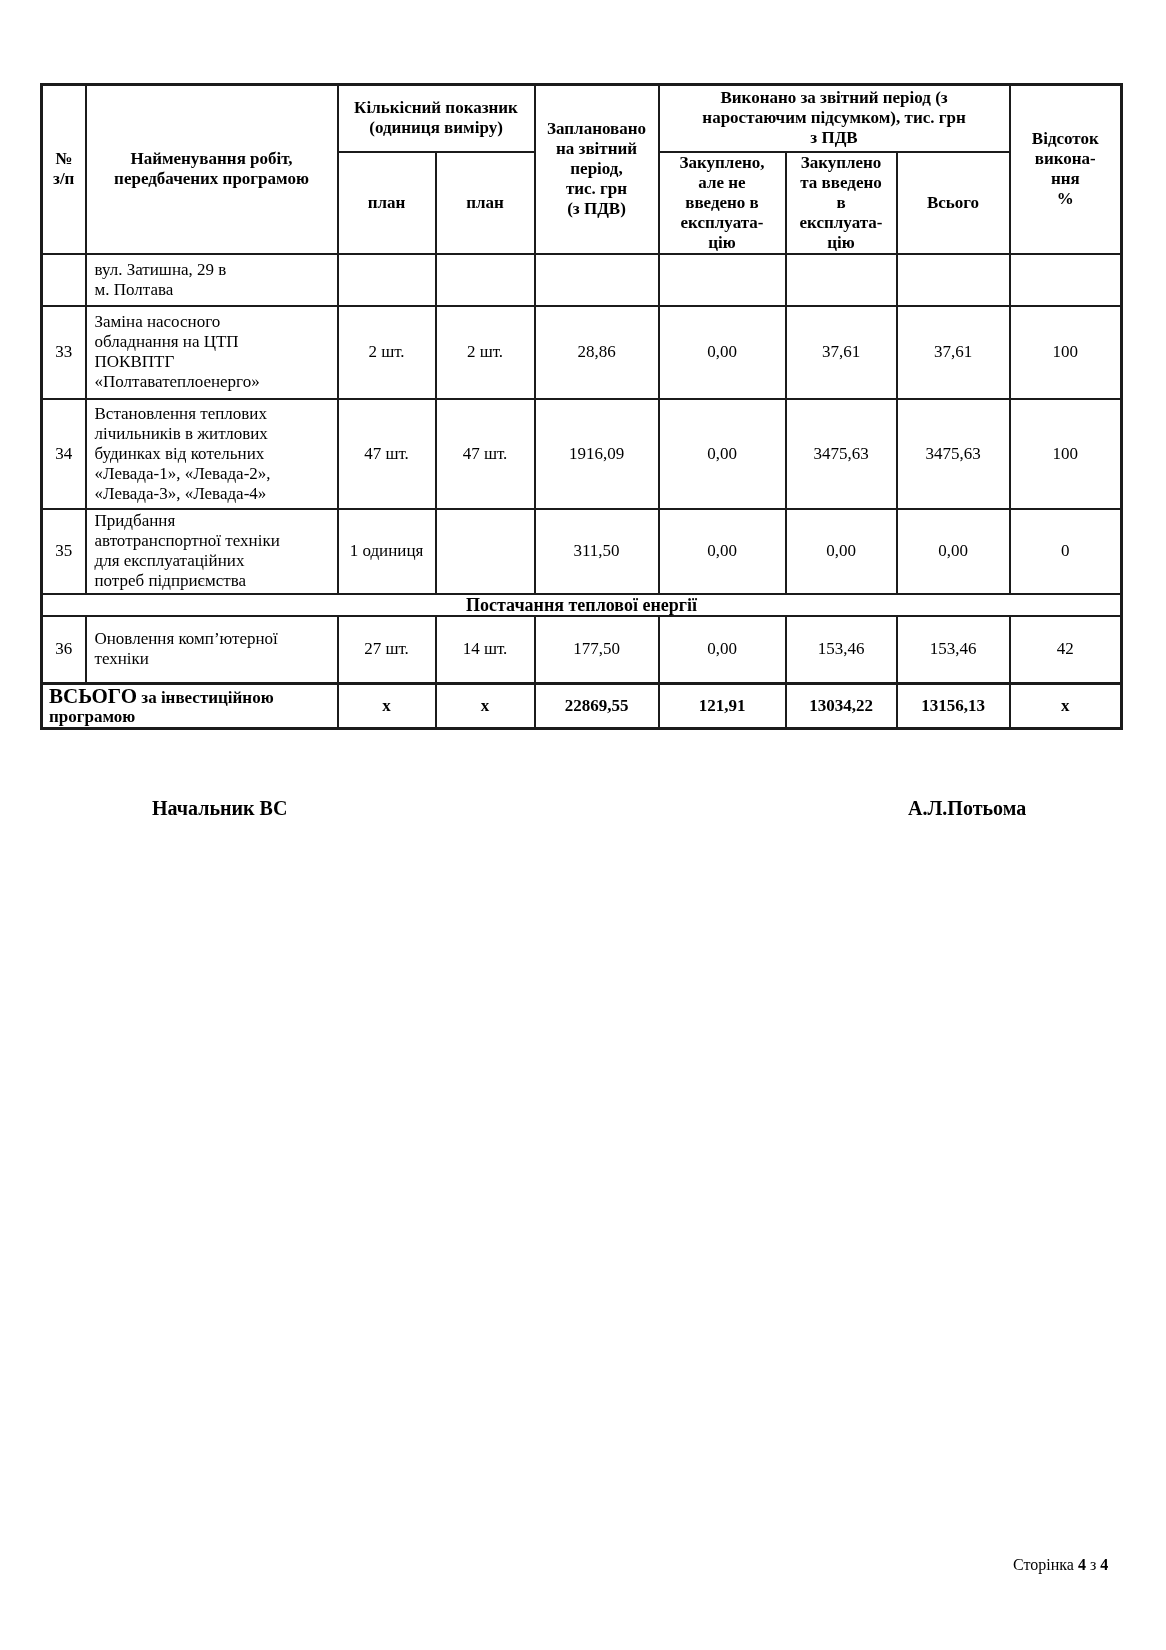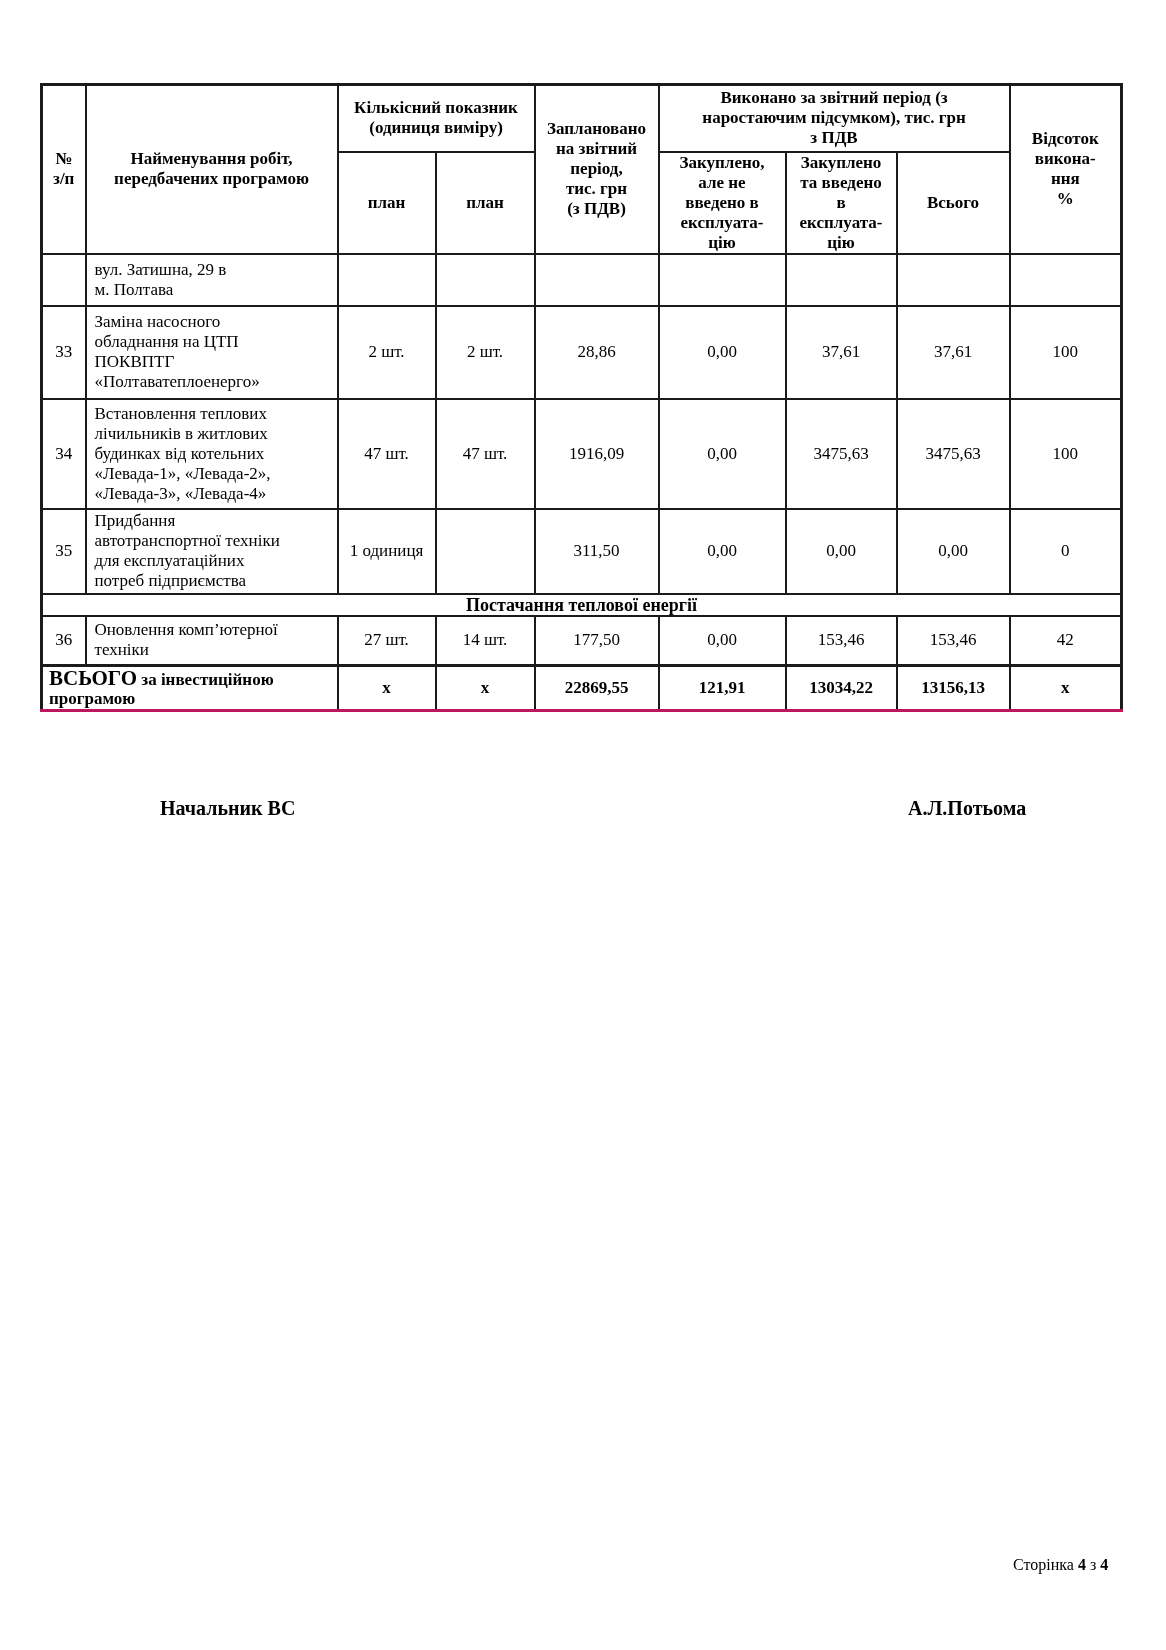--- a/index.html
+++ b/index.html
@@ -38,31 +38,31 @@
     font-weight: bold;
     text-align: center;
     padding: 0;
     line-height: 20px;
     font-size: 18px;
     font-family: Liberation Serif, serif;
   }
   tr.total-row td {
     font-weight: bold;
     border-top: 3px solid #1b1b1b;
-    border-bottom: 3px solid #be185d;
+    border-bottom: 1px solid #be185d;
   }
   tr.total-row td.label { text-align: left; padding-left: 6px; line-height: 1.1; }
   .strong { font-size: 21px; }
   .sig {
     position: absolute;
     font-weight: bold;
     font-size: 20px;
     white-space: nowrap;
   }
-  .sig-left { left: 160px; top: 797px; }
+  .sig-left { left: 152px; top: 797px; }
   .sig-right { left: 908px; top: 797px; }
   .page-footer {
     position: absolute;
     left: 1013px;
     top: 1556px;
     font-size: 16px;
     white-space: nowrap;
   }
   .page-footer .b { font-weight: bold; }
 </style>
@@ -172,21 +172,21 @@
         <td class="c"></td>
         <td class="c">311,50</td>
         <td class="c">0,00</td>
         <td class="c">0,00</td>
         <td class="c">0,00</td>
         <td class="c">0</td>
       </tr>
       <tr class="section-row" style="height:22px">
         <td colspan="9">Постачання теплової енергії</td>
       </tr>
-      <tr style="height:50px">
+      <tr style="height:68px">
         <td class="c">36</td>
         <td class="name">Оновлення компʼютерної
 техніки</td>
         <td class="c">27 шт.</td>
         <td class="c">14 шт.</td>
         <td class="c">177,50</td>
         <td class="c">0,00</td>
         <td class="c">153,46</td>
         <td class="c">153,46</td>
         <td class="c">42</td>

